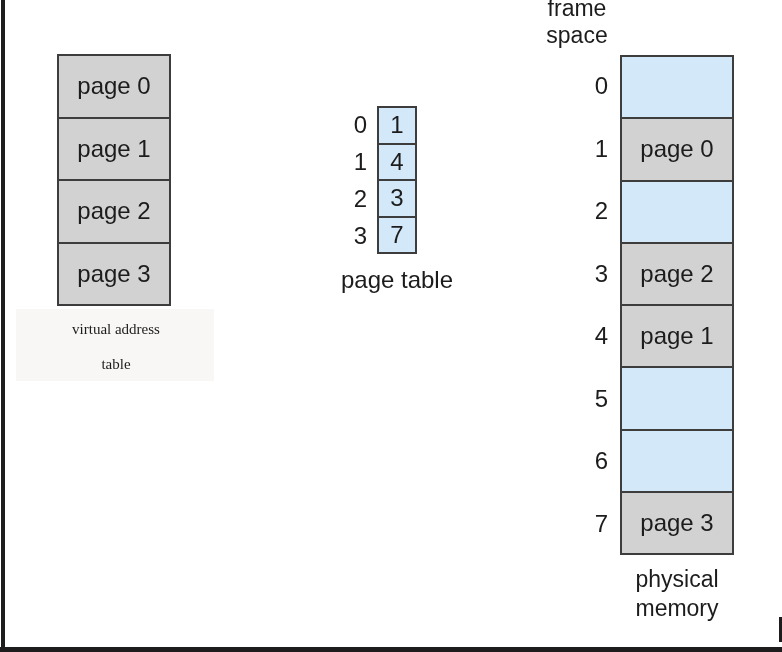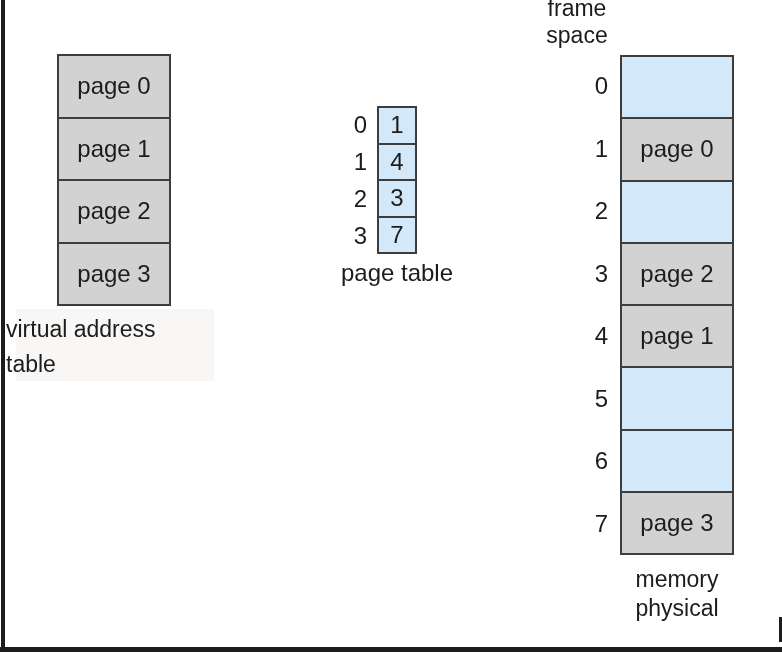--- a/index.html
+++ b/index.html
@@ -32,35 +32,35 @@
     font-size:24px;line-height:1;color:var(--text);
   }
   .stack .cell:last-child{border-bottom:none;}
   .fill-page{background:var(--page-fill);}
   .fill-empty{background:var(--empty-frame-fill);}
 
   
   .vas-stack{left:57px;top:54px;width:114px;height:252px;}
   .vas-caption-backdrop{position:absolute;left:16px;top:309px;width:198px;height:72px;background:var(--label-backdrop);}
   .vas-caption{
-    position:absolute;left:6px;top:312px;width:220px;
-    font-family:Liberation Sans, sans-serif;font-size:23px;line-height:35px;
+    position:absolute;left:6px;top:312px;width:220px;text-align:center;
+    font-family:Liberation Serif, serif;font-size:15px;line-height:35px;
   }
 
   
   .pt-index-stack{
     position:absolute;left:317px;top:106px;width:50px;height:148px;
     display:flex;flex-direction:column;
   }
   .pt-index-stack .idx{
     flex:1;display:flex;align-items:center;justify-content:flex-end;
     font-size:24px;line-height:1;
   }
   .pt-value-stack{left:377px;top:106px;width:40px;height:148px;}
-  .pt-caption{position:absolute;left:317px;top:259px;width:160px;text-align:center;font-size:24px;}
+  .pt-caption{position:absolute;left:317px;top:266px;width:160px;text-align:center;font-size:24px;}
 
   
   .pm-header{
     position:absolute;left:514px;top:-5px;width:126px;text-align:center;
     font-size:23px;line-height:27px;
   }
   .pm-number-stack{
     position:absolute;left:544px;top:55px;width:64px;height:500px;
     display:flex;flex-direction:column;
   }
@@ -127,17 +127,17 @@
     <div class="cell fill-empty"></div>
     <div class="cell fill-page">page 0</div>
     <div class="cell fill-empty"></div>
     <div class="cell fill-page">page 2</div>
     <div class="cell fill-page">page 1</div>
     <div class="cell fill-empty"></div>
     <div class="cell fill-empty"></div>
     <div class="cell fill-page">page 3</div>
   </div>
   <div class="pm-caption">
+    <div>physical</div>
     <div>memory</div>
-    <div>physical</div>
   </div>
 
 </div>
 
 </body></html>

